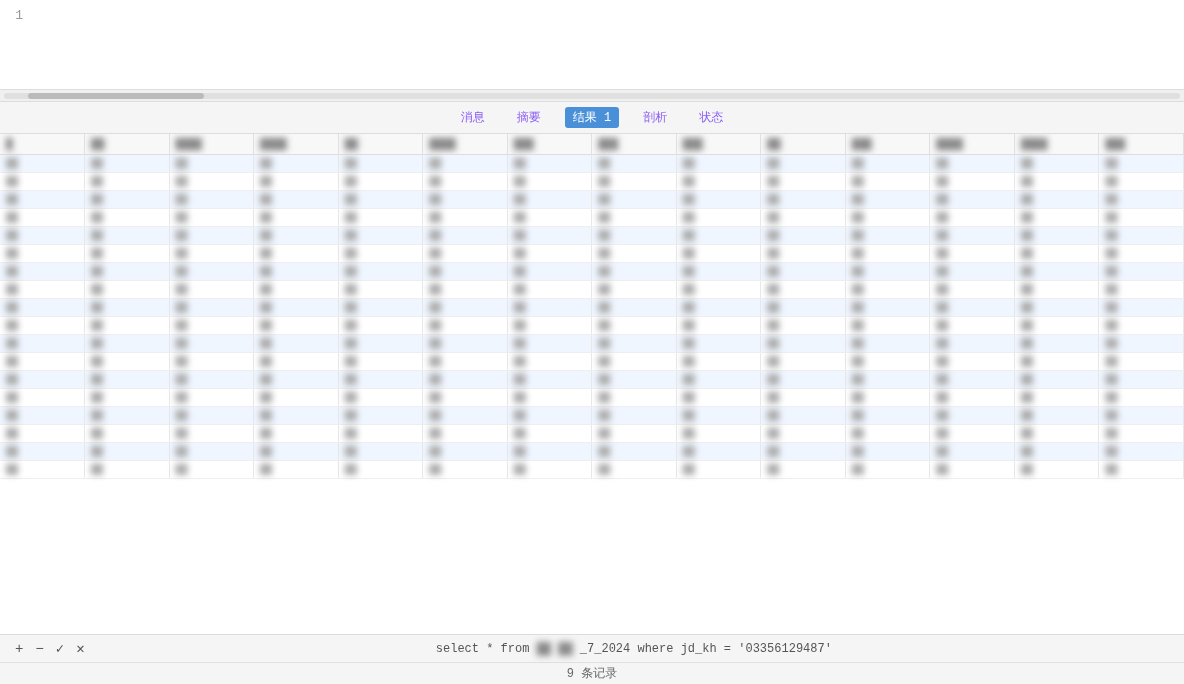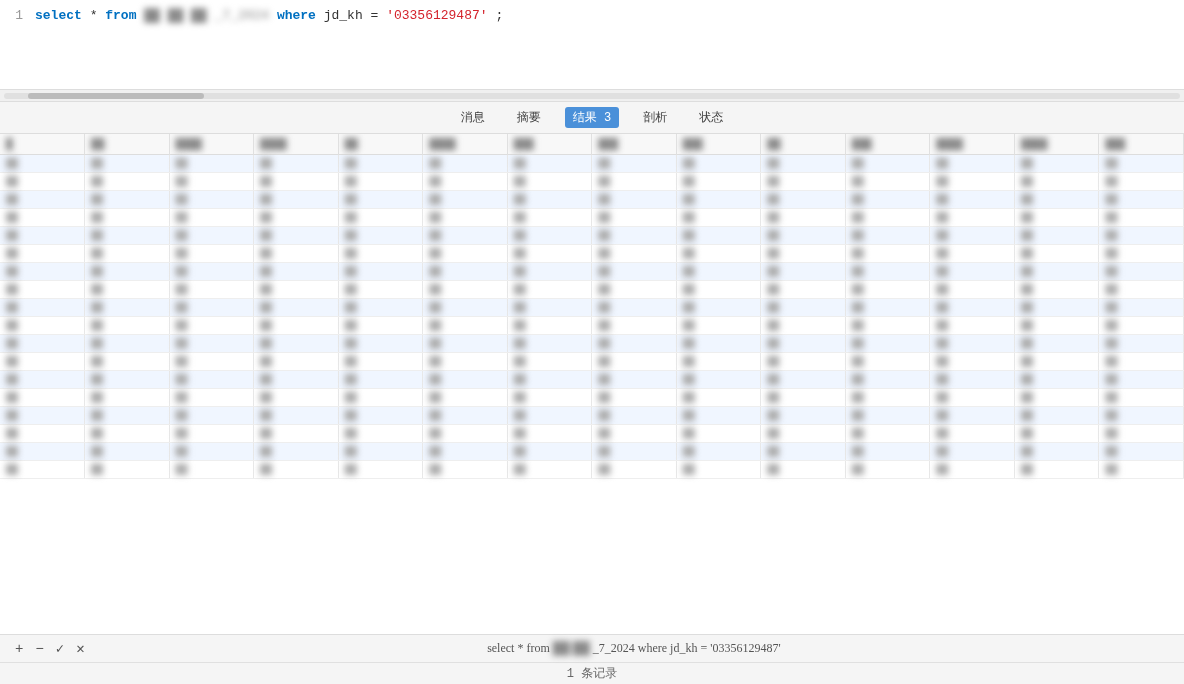--- a/index.html
+++ b/index.html
@@ -87,21 +87,21 @@
       display: flex;
       align-items: center;
       justify-content: center;
       gap: 16px;
       padding: 5px 16px;
       height: 32px;
     }
 
     .tab-item {
       font-size: 12px;
-      color: #404040;
+      color: #8b5cf6;
       cursor: pointer;
       padding: 2px 8px;
       border-radius: 3px;
     }
 
     .tab-item.active {
       background: #4a90d9;
       color: #ffffff;
       font-weight: 500;
     }
@@ -193,21 +193,21 @@
       color: #555;
       cursor: pointer;
       padding: 0 3px;
     }
 
     .status-query {
       flex: 1;
       text-align: center;
       color: #555;
       font-size: 12px;
-      font-family: Liberation Serif, serif;
+      font-family: Liberation Mono, monospace;
     }
 
     .status-time-badge {
       background: #fff;
       border: 1.5px solid #e53e3e;
       color: #333;
       padding: 2px 10px;
       border-radius: 3px;
       font-size: 12px;
       font-weight: 500;
@@ -233,44 +233,33 @@
       filter: blur(3px);
       color: #888;
     }
   </style>
 </head>
 <body>
 
 <div class="editor-area">
   <div class="editor-line">
     <span class="line-number">1</span>
-    <span class="code-content">
-      <span class="kw-select">select</span>
-      <span class="op-star"> * </span>
-      <span class="kw-from">from</span>
-      <span class="tbl-name blur-cell"> ██ ██ ██ _7_2024 </span>
-      <span class="kw-where">where</span>
-      <span class="col-name"> jd_kh </span>
-      <span class="col-name">=</span>
-      <span class="str-val"> '03356129487'</span>
-      <span class="cursor">;</span>
-    </span>
   </div>
 </div>
 
 <div class="scrollbar-area">
   <div class="scrollbar-track">
     <div class="scrollbar-thumb"></div>
   </div>
 </div>
 
 <div class="tabs-bar">
   <span class="tab-item">消息</span>
   <span class="tab-item">摘要</span>
-  <span class="tab-item active">结果 3</span>
+  <span class="tab-item active">结果 1</span>
   <span class="tab-item">剖析</span>
   <span class="tab-item">状态</span>
 </div>
 
 <div class="table-container">
   <table class="data-table">
     <thead>
       <tr>
         <th><span class="blur-cell">█</span></th>
         <th><span class="blur-cell">██</span></th>
@@ -588,14 +577,14 @@
     <span class="status-action-btn">−</span>
     <span class="status-action-btn">✓</span>
     <span class="status-action-btn">✕</span>
   </div>
   <div class="status-query">
     select * from <span class="blur-cell" style="filter:blur(3px);">██ ██</span> _7_2024 where jd_kh = '03356129487'
   </div>
 </div>
 
 <div class="record-count-bar">
-  <span>1 条记录</span>
+  <span>9 条记录</span>
 </div>
 
 </body></html>

